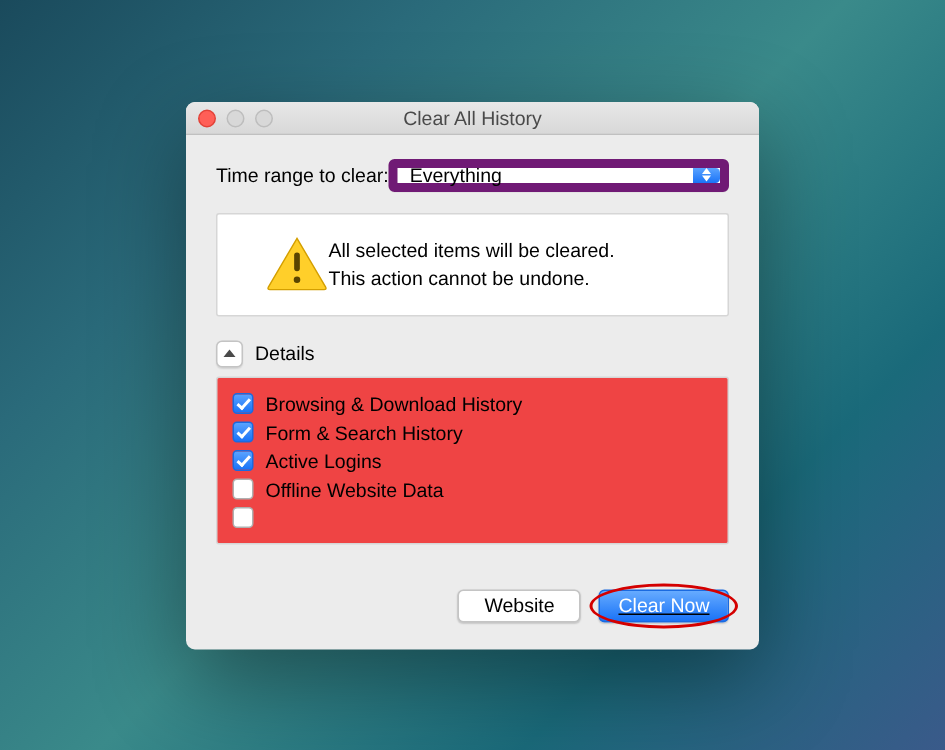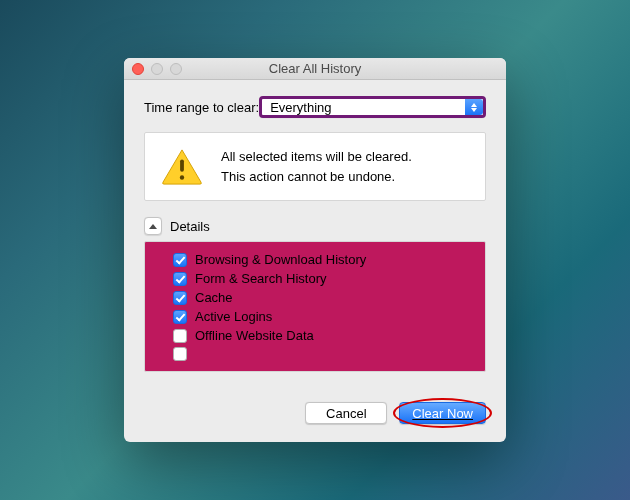--- a/index.html
+++ b/index.html
@@ -44,21 +44,21 @@
     .tl.max { background: #d8d8d8; border: 0.5px solid #bdbdbd; }
     .title { font-size: 13px; color: #4a4a4a; }
     .content { padding: 16px 20px 18px; }
     .range-row { display: flex; align-items: center; margin-bottom: 14px; }
     .range-label { font-size: 13px; white-space: nowrap; }
     .select-wrap {
       flex: 1;
       position: relative;
       height: 22px;
       background: #fff;
-      border: 3px solid #701a75;
+      border: 6px solid #701a75;
       border-radius: 4px;
       display: flex;
       align-items: center;
       padding-left: 8px;
       box-shadow: 0 0.5px 0 rgba(0,0,0,0.05);
     }
     .select-wrap .arrows {
       position: absolute;
       right: 0; top: 0; bottom: 0;
       width: 18px;
@@ -75,24 +75,23 @@
       border-left: 3.5px solid transparent;
       border-right: 3.5px solid transparent;
     }
     .select-wrap .arrow-up { border-bottom: 4px solid #fff; }
     .select-wrap .arrow-down { border-top: 4px solid #fff; }
 
     .warning-box {
       background: #fff;
       border: 1px solid #d6d6d6;
       border-radius: 2px;
-      padding: 14px 16px;
-      display: flex;
-      align-items: flex-end;
-      gap: 18px;
+      padding: 14px 32px;
+      display: flex;
+      align-items: flex-start;
       margin-bottom: 14px;
     }
     .warning-icon { width: 42px; height: 38px; flex-shrink: 0; }
     .warning-text { font-size: 13px; line-height: 1.5; }
 
     .details-header {
       display: flex;
       align-items: center;
       gap: 8px;
       padding: 2px 0 6px;
@@ -110,24 +109,24 @@
     }
     .disclosure .chev {
       width: 0; height: 0;
       border-left: 4px solid transparent;
       border-right: 4px solid transparent;
       border-bottom: 5px solid #4a4a4a;
     }
     .details-label { font-size: 13px; }
 
     .checklist {
-      background: #be185d;
+      background: #ef4444;
       border: 1px solid #d6d6d6;
       border-radius: 2px;
-      padding: 8px 28px;
+      padding: 8px 10px;
       margin-bottom: 30px;
     }
     .check-row {
       display: flex;
       align-items: center;
       gap: 8px;
       padding: 2px 0;
     }
     .cbox {
       width: 14px; height: 14px;
@@ -245,38 +244,34 @@
     <div class="check-row">
           <div class="cbox checked"></div>
           <span class="check-label">Browsing &amp; Download History</span>
         </div>
         <div class="check-row">
           <div class="cbox checked"></div>
           <span class="check-label">Form &amp; Search History</span>
         </div>
         <div class="check-row">
           <div class="cbox checked"></div>
-          <span class="check-label">Cache</span>
-        </div>
-        <div class="check-row">
-          <div class="cbox checked"></div>
           <span class="check-label">Active Logins</span>
         </div>
         <div class="check-row">
           <div class="cbox"></div>
           <span class="check-label">Offline Website Data</span>
         </div>
         <div class="check-row">
           <div class="cbox"></div>
         </div>
       </div>
 
     <div class="button-row">
       <div class="btn secondary">
-        <span>Cancel</span>
+        <span>Website</span>
       </div>
       <div class="primary-wrap">
         <div class="btn primary">
           <span>Clear Now</span>
         </div>
         <div class="highlight-ellipse"></div>
       </div>
     </div>
 
   </div>

